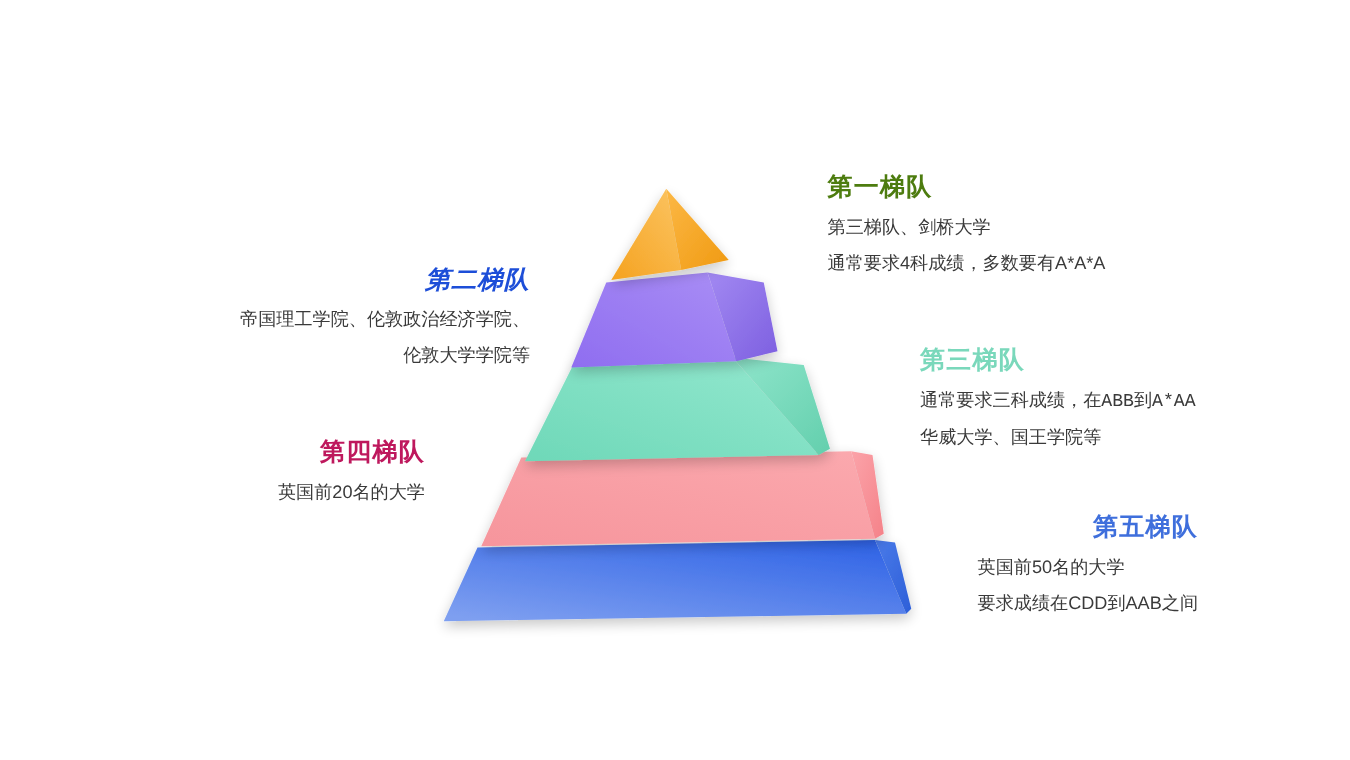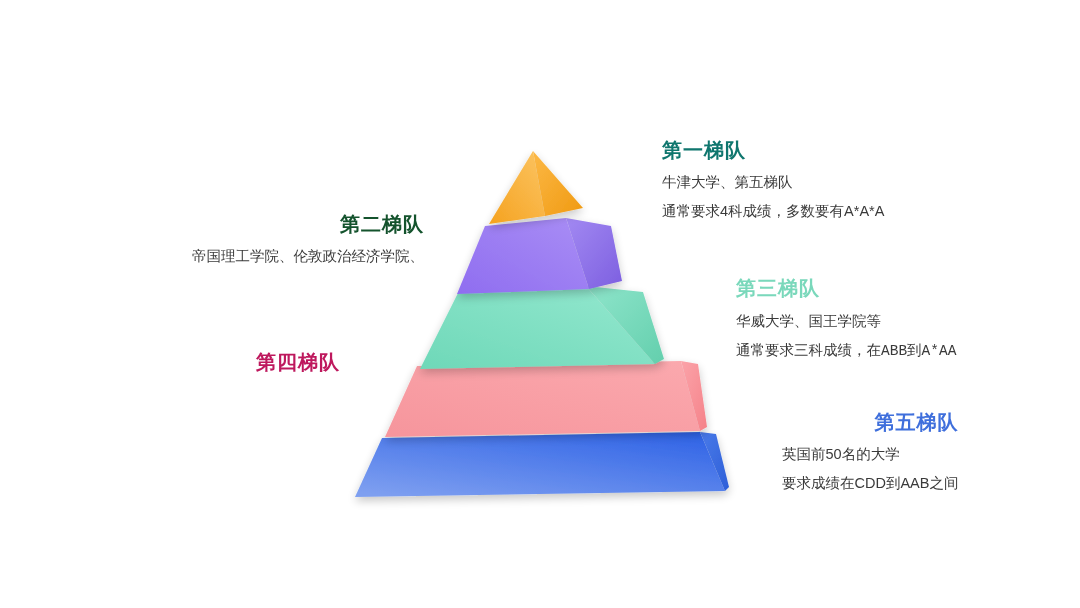--- a/index.html
+++ b/index.html
@@ -147,38 +147,40 @@
       <polygon points="566,218 611,226 622,281 589,289" fill="url(#g2R)"></polygon>
     </g>
 
     <g filter="url(#softshadow)">
       <polygon points="533,151 545,216 489,224" fill="url(#g1L)"></polygon>
       <polygon points="533,151 583,208 545,216" fill="url(#g1R)"></polygon>
     </g>
   </svg>
 
   <div class="callout align-left" id="callout-1">
-    <div class="tier-title" style="color:#0f766e;">第一梯队</div>
-    <p class="tier-line">牛津大学、第五梯队</p>
+    <div class="tier-title" style="color:#4d7c0f;">第一梯队</div>
+    <p class="tier-line">第三梯队、剑桥大学</p>
     <p class="tier-line">通常要求4科成绩，多数要有A*A*A</p>
   </div>
 
   <div class="callout align-right" id="callout-2">
-    <div class="tier-title" style="color:#14532d;">第二梯队</div>
+    <div class="tier-title" style="color:#1d4ed8;font-style:italic;">第二梯队</div>
     <p class="tier-line">帝国理工学院、伦敦政治经济学院、</p>
+    <p class="tier-line">伦敦大学学院等</p>
   </div>
 
   <div class="callout align-left" id="callout-3">
     <div class="tier-title" style="color:#7ad8bb;">第三梯队</div>
+    <p class="tier-line">通常要求三科成绩，在ABB到A*AA</p>
     <p class="tier-line">华威大学、国王学院等</p>
-    <p class="tier-line">通常要求三科成绩，在ABB到A*AA</p>
   </div>
 
   <div class="callout align-right" id="callout-4">
     <div class="tier-title" style="color:#be185d;">第四梯队</div>
+    <p class="tier-line">英国前20名的大学</p>
   </div>
 
   <div class="callout align-left" id="callout-5">
     <div class="tier-title" style="color:#3f6fdc;text-align:right;">第五梯队</div>
     <p class="tier-line">英国前50名的大学</p>
     <p class="tier-line">要求成绩在CDD到AAB之间</p>
   </div>
 
 </div>
 

